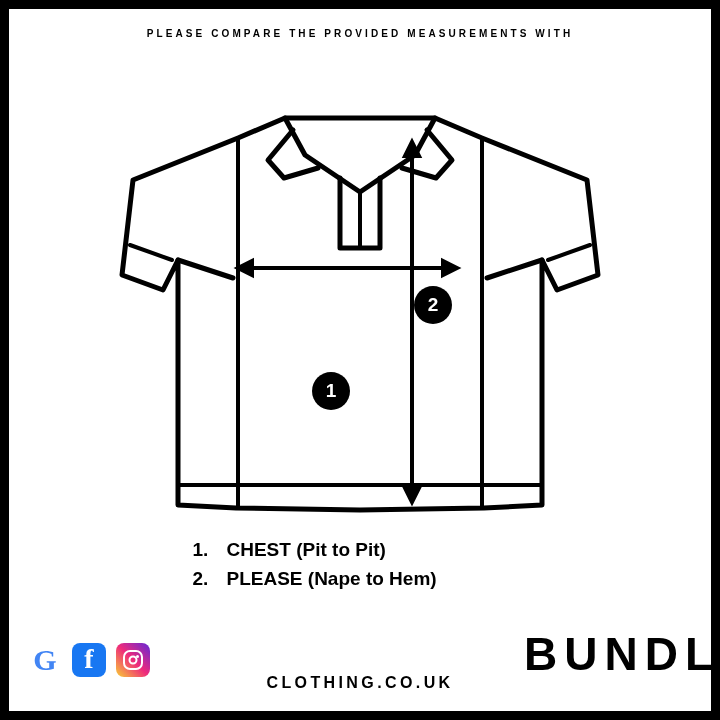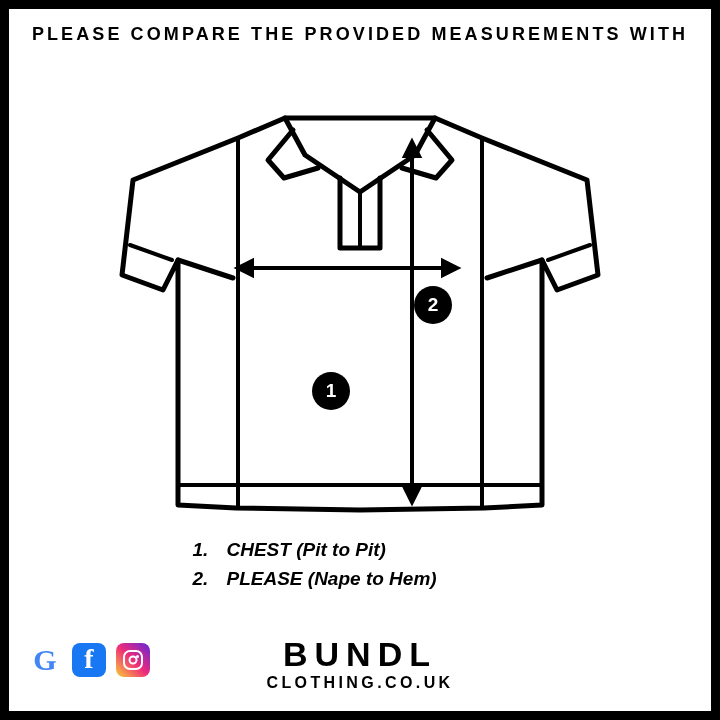--- a/index.html
+++ b/index.html
@@ -38,21 +38,21 @@
   }
   .title {
     font-size: 29px;
     font-weight: bold;
     letter-spacing: 4.5px;
     color: #000;
     line-height: 34px;
     margin: 0;
   }
   .subtitle {
-    font-size: 18px;
+    font-size: 10px;
     font-weight: bold;
     letter-spacing: 3.1px;
     color: #000;
     line-height: 20px;
     margin-top: 4px;
   }
   .subtitle div { white-space: nowrap; }
 
   
   .diagram {
@@ -82,21 +82,20 @@
   #badge-1 { left: 312px; top: 272px; }
   #badge-2 { left: 414px; top: 186px; }
 
   
   .legend {
     position: absolute;
     left: 0;
     top: 535px;
     width: 685px;
     text-align: center;
-    font-style: italic;
   }
   .legend-row {
     font-size: 19px;
     font-weight: bold;
     color: #000;
     line-height: 29px;
     display: block;
   }
   .legend-inner {
     display: inline-block;
@@ -179,25 +178,26 @@
     border-radius: 50%;
   }
   .brand {
     position: absolute;
     left: 0;
     top: 10px;
     width: 720px;
     text-align: center;
   }
   .brand-name {
-    font-size: 34px;
+    font-size: 46px;
     font-weight: bold;
     letter-spacing: 7px;
     color: #000;
     line-height: 38px;
+    text-align: right;
   }
   .brand-url {
     font-size: 16px;
     font-weight: bold;
     letter-spacing: 3.4px;
     color: #000;
     margin-top: 1px;
   }
   .trustpilot {
     position: absolute;

